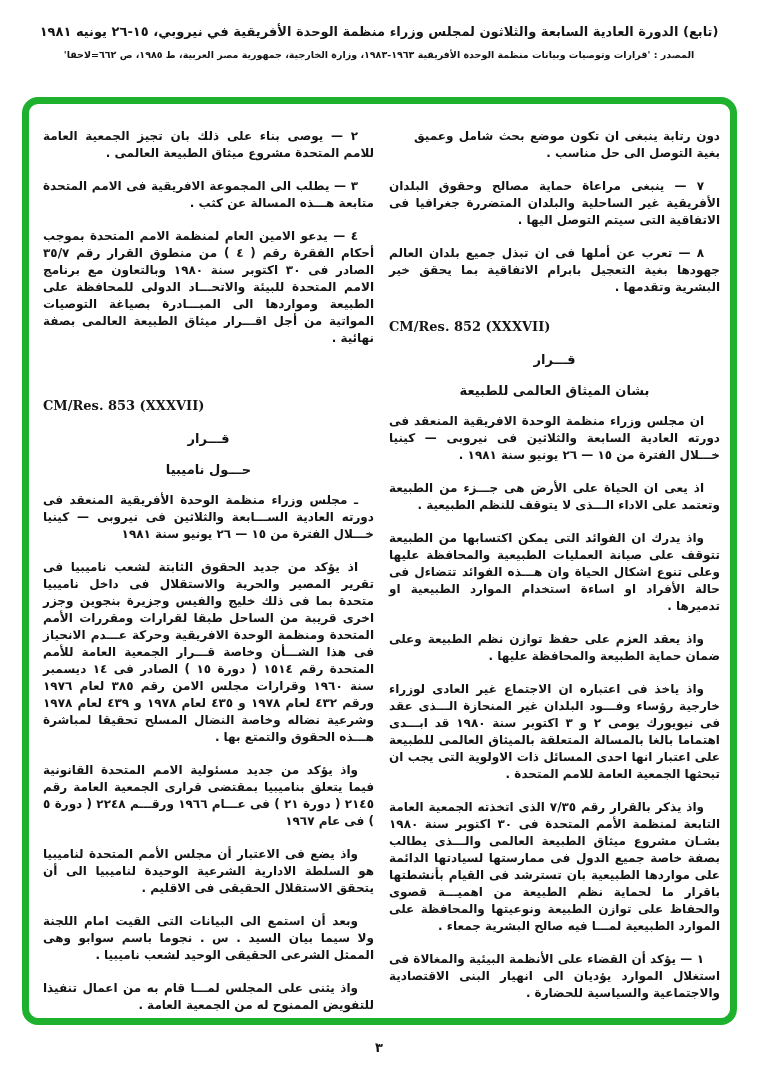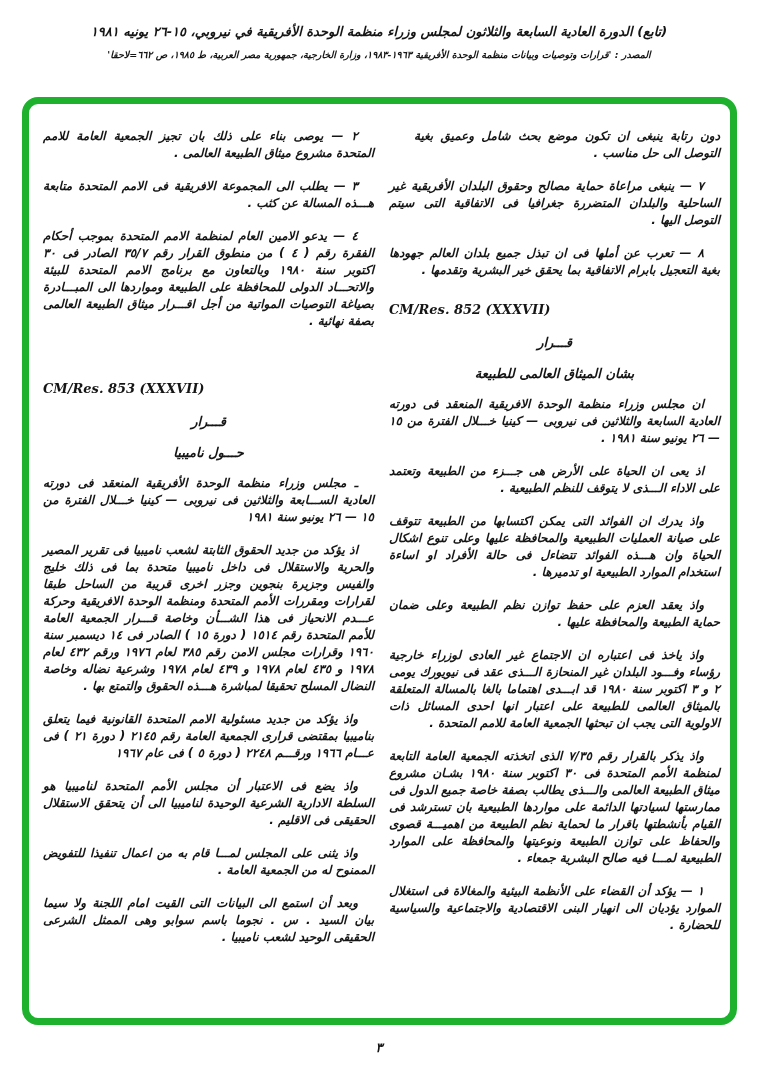--- a/index.html
+++ b/index.html
@@ -3,21 +3,20 @@
 <meta charset="utf-8">
 <style>
   html,body{margin:0;padding:0;background:#ffffff;}
   .page{
     position:relative;
     width:758px;height:1078px;
     background:#ffffff;
     overflow:hidden;
     font-family:"DejaVu Sans", sans-serif;
     color:#151515;
-    font-style:italic;
   }
   
   .hdr{
     position:absolute;top:24px;left:0;right:0;
     direction:rtl;text-align:center;
   }
   .hdr-title{
     font-size:13px;font-weight:700;letter-spacing:0;
     margin:0 10px;
   }
@@ -96,22 +95,22 @@
         <p class="para">٢ — يوصى بناء على ذلك بان تجيز الجمعية العامة للامم المتحدة مشروع ميثاق الطبيعة العالمى .</p>
         <p class="para">٣ — يطلب الى المجموعة الافريقية فى الامم المتحدة متابعة هـــذه المسالة عن كثب .</p>
         <p class="para">٤ — يدعو الامين العام لمنظمة الامم المتحدة بموجب أحكام الفقرة رقم ( ٤ ) من منطوق القرار رقم ٣٥/٧ الصادر فى ٣٠ اكتوبر سنة ١٩٨٠ وبالتعاون مع برنامج الامم المتحدة للبيئة والاتحـــاد الدولى للمحافظة على الطبيعة ومواردها الى المبـــادرة بصياغة التوصيات المواتية من أجل اقـــرار ميثاق الطبيعة العالمى بصفة نهائية .</p>
         <p class="res-id mt-lg">CM/Res. 853 (XXXVII)</p>
         <p class="res-heading">قـــرار</p>
         <p class="res-heading">حـــول ناميبيا</p>
         <p class="para">ـ مجلس وزراء منظمة الوحدة الأفريقية المنعقد فى دورته العادية الســـابعة والثلاثين فى نيروبى — كينيا خـــلال الفترة من ١٥ — ٢٦ يونيو سنة ١٩٨١</p>
         <p class="para">اذ يؤكد من جديد الحقوق الثابتة لشعب ناميبيا فى تقرير المصير والحرية والاستقلال فى داخل ناميبيا متحدة بما فى ذلك خليج والفيس وجزيرة بنجوين وجزر اخرى قريبة من الساحل طبقا لقرارات ومقررات الأمم المتحدة ومنظمة الوحدة الافريقية وحركة عـــدم الانحياز فى هذا الشـــأن وخاصة قـــرار الجمعية العامة للأمم المتحدة رقم ١٥١٤ ( دورة ١٥ ) الصادر فى ١٤ ديسمبر سنة ١٩٦٠ وقرارات مجلس الامن رقم ٣٨٥ لعام ١٩٧٦ ورقم ٤٣٢ لعام ١٩٧٨ و ٤٣٥ لعام ١٩٧٨ و ٤٣٩ لعام ١٩٧٨ وشرعية نضاله وخاصة النضال المسلح تحقيقا لمباشرة هـــذه الحقوق والتمتع بها .</p>
         <p class="para">واذ يؤكد من جديد مسئولية الامم المتحدة القانونية فيما يتعلق بناميبيا بمقتضى قرارى الجمعية العامة رقم ٢١٤٥ ( دورة ٢١ ) فى عـــام ١٩٦٦ ورقـــم ٢٢٤٨ ( دورة ٥ ) فى عام ١٩٦٧</p>
         <p class="para">واذ يضع فى الاعتبار أن مجلس الأمم المتحدة لناميبيا هو السلطة الادارية الشرعية الوحيدة لناميبيا الى أن يتحقق الاستقلال الحقيقى فى الاقليم .</p>
+        <p class="para">وبعد أن استمع الى البيانات التى القيت امام اللجنة ولا سيما بيان السيد . س . نجوما باسم سوابو وهى الممثل الشرعى الحقيقى الوحيد لشعب ناميبيا .</p>
         <p class="para">واذ يثنى على المجلس لمـــا قام به من اعمال تنفيذا للتفويض الممنوح له من الجمعية العامة .</p>
-        <p class="para">وبعد أن استمع الى البيانات التى القيت امام اللجنة ولا سيما بيان السيد . س . نجوما باسم سوابو وهى الممثل الشرعى الحقيقى الوحيد لشعب ناميبيا .</p>
       </div>
 
     </div>
   </div>
 
   <div class="page-number">٣</div>
 
 </div>
 
 </body></html>

